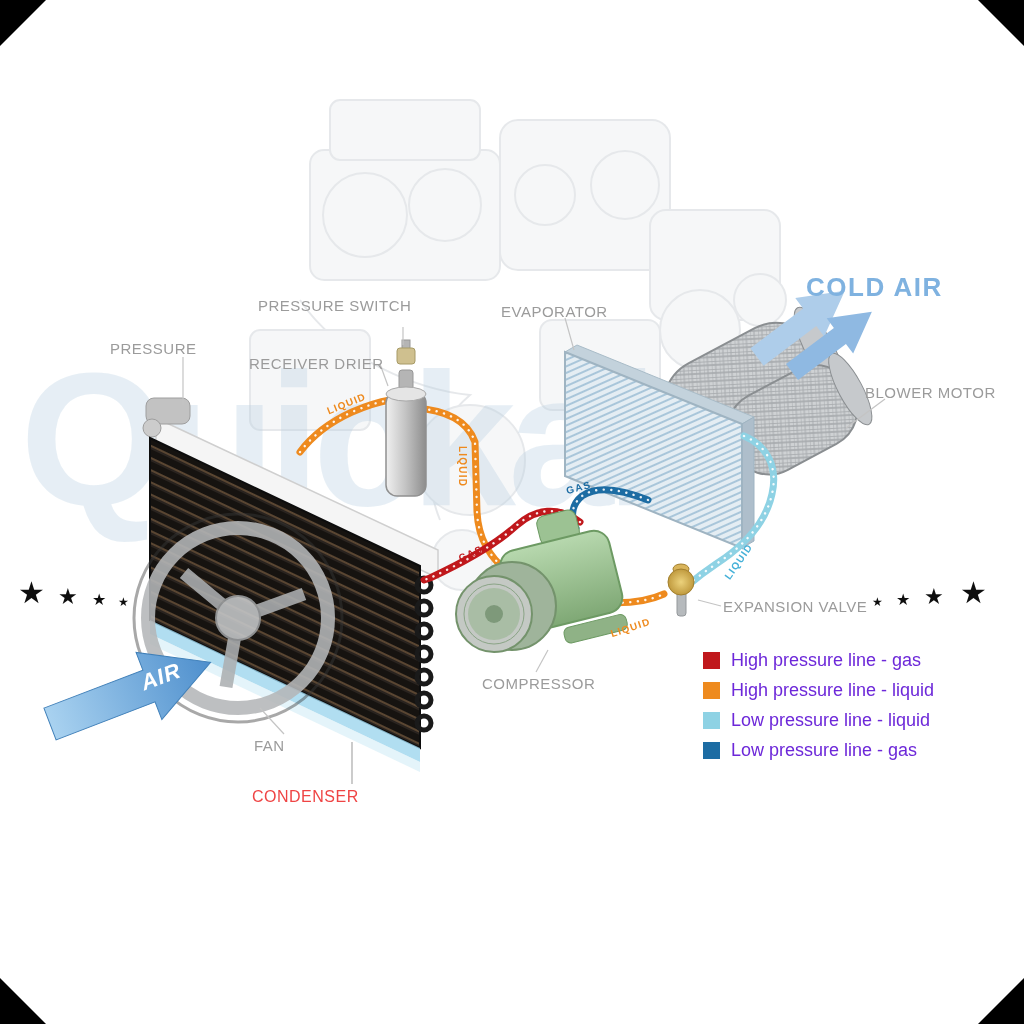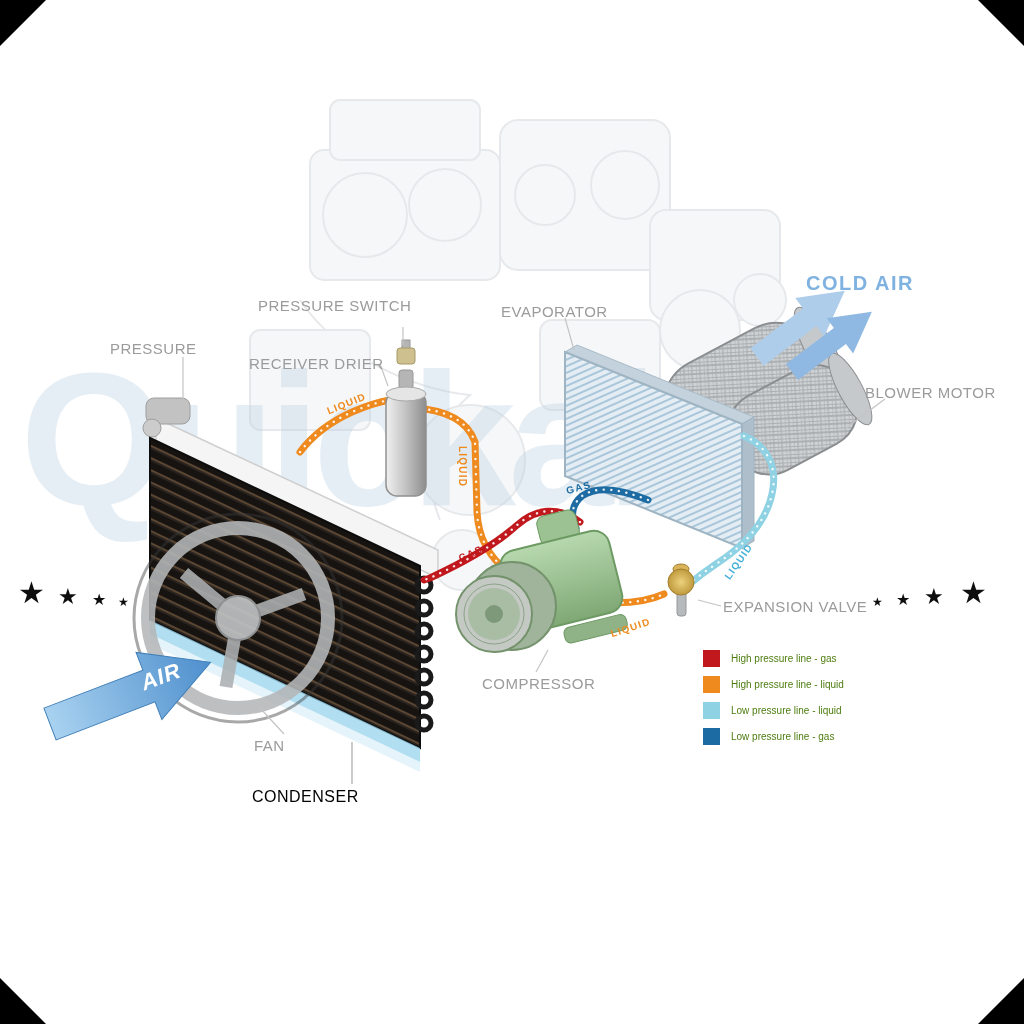--- a/index.html
+++ b/index.html
@@ -1,31 +1,31 @@
 <!DOCTYPE html>
 <html><head>
 <meta charset="utf-8">
 <style>
   html,body{margin:0;padding:0;background:#fff;}
   #stage{position:relative;width:1024px;height:1024px;background:#ffffff;overflow:hidden;
          font-family:"Liberation Sans",sans-serif;}
   .callout{position:absolute;font-size:15px;letter-spacing:.5px;color:#9b9b9b;white-space:nowrap;z-index:7;}
-  .callout.dark{color:#000000;}
+  .callout.dark{color:#ef4444;}
   .pipe-label{position:absolute;font-size:10px;font-weight:bold;letter-spacing:1.2px;white-space:nowrap;z-index:7;}
   .watermark{position:absolute;left:20px;top:330px;width:990px;font-size:190px;font-weight:bold;
              letter-spacing:-8px;color:#b9d0e2;opacity:.34;white-space:nowrap;z-index:2;}
   .layer-bg{position:absolute;left:0;top:0;z-index:1;}
   .layer-main{position:absolute;left:0;top:0;z-index:3;}
   .air-text{position:absolute;left:116px;top:664px;width:90px;text-align:center;font-size:22px;font-weight:bold;
             font-style:italic;color:#ffffff;transform:rotate(-20deg);letter-spacing:1px;z-index:6;}
-  .cold-air-text{position:absolute;left:806px;top:272px;font-size:20px;font-weight:bold;letter-spacing:1.5px;z-index:7;}
+  .cold-air-text{position:absolute;left:806px;top:272px;font-size:26px;font-weight:bold;letter-spacing:1.5px;z-index:7;}
   .legend{position:absolute;left:703px;top:650px;display:flex;flex-direction:column;gap:9px;z-index:8;}
   .legend-row{display:flex;align-items:center;gap:11px;}
   .legend-swatch{width:17px;height:17px;flex:0 0 auto;}
-  .legend-label{font-size:10px;color:#4d7c0f;}
+  .legend-label{font-size:18px;color:#6d28d9;}
   .star{position:absolute;color:#0e0e0e;z-index:9;line-height:1;}
   .corner{position:absolute;width:0;height:0;z-index:10;}
   .corner.tl{left:0;top:0;border-top:46px solid #000;border-right:46px solid transparent;}
   .corner.tr{right:0;top:0;border-top:46px solid #000;border-left:46px solid transparent;}
   .corner.bl{left:0;bottom:0;border-bottom:46px solid #000;border-right:46px solid transparent;}
   .corner.br{right:0;bottom:0;border-bottom:46px solid #000;border-left:46px solid transparent;}
 </style>
 </head>
 <body>
 

